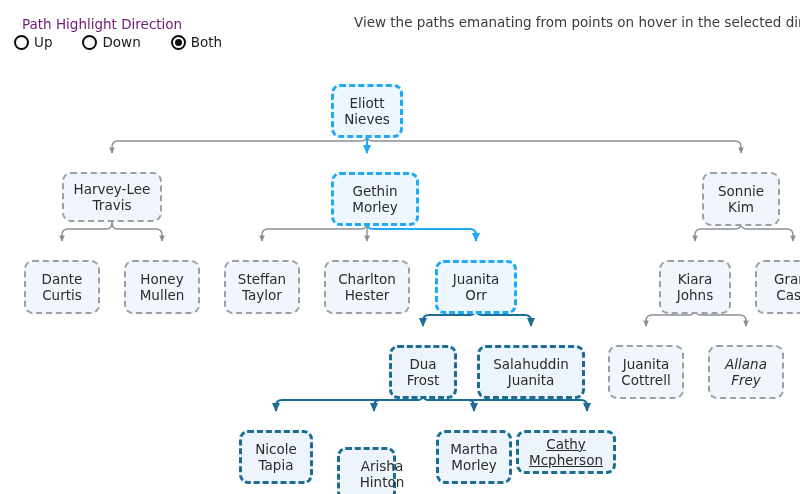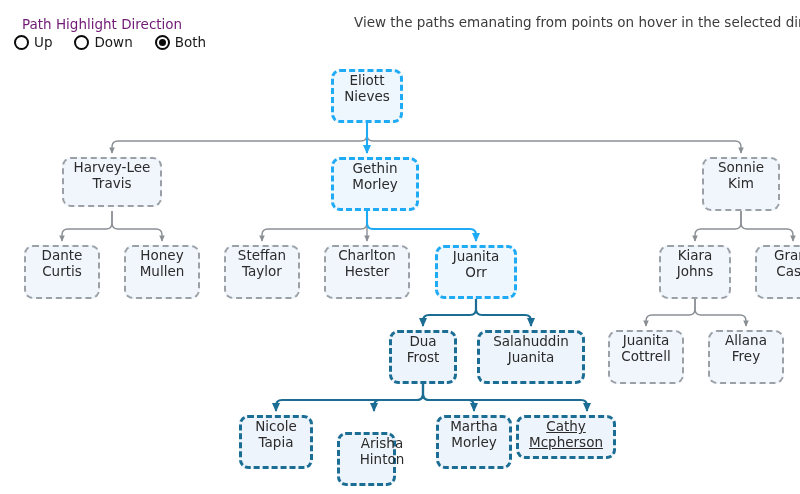--- a/index.html
+++ b/index.html
@@ -28,21 +28,21 @@
     left: 22px; top: 16px;
     font-size: 13.5px;
     color: #701a75;
     white-space: nowrap;
   }
   #radio-row {
     position: absolute;
     left: 14px; top: 34px;
     display: flex;
     align-items: center;
-    gap: 4px;
+    gap: 12px;
   }
   .radio-option {
     display: flex;
     align-items: center;
     gap: 5px;
     margin-right: 18px;
     cursor: pointer;
   }
   .radio-mark {
     width: 15px; height: 15px;
@@ -92,28 +92,30 @@
   }
 
   
   .node {
     position: absolute;
     box-sizing: border-box;
     border-radius: 9px;
     background: #f1f5fc;
     border: 2px dashed #9aa0a6;
     display: flex;
+    align-items: center;
     justify-content: center;
     text-align: center;
     line-height: 1.22;
     font-size: 13.5px;
     color: #2b2b2b;
     padding: 0 4px;
     cursor: pointer;
     z-index: 2;
+    margin-top: 15px;
   }
   .node.hl-primary {
     border-color: #1eaaf4;
     border-width: 3px;
     background: #eef6fe;
   }
   .node.hl-deep {
     border-color: #1b6d93;
     border-width: 3px;
     background: #eef4fb;
@@ -254,21 +256,21 @@
           <div class="node-label">Salahuddin</div>
           <div class="node-label">Juanita</div>
         </div>
       </div>
       <div class="node" style="left: 608px; top: 330px; width: 76px; height: 54px;">
         <div>
           <div class="node-label">Juanita</div>
           <div class="node-label">Cottrell</div>
         </div>
       </div>
-      <div class="node" style="left: 708px; top: 330px; width: 76px; height: 54px;">
+      <div class="node" style="left: 708px; top: 330px; width: 76px; height: 54px; font-style: italic;">
         <div>
           <div class="node-label">Allana</div>
           <div class="node-label">Frey</div>
         </div>
       </div>
       <div class="node hl-deep" style="left: 239px; top: 415px; width: 74px; height: 54px;">
         <div>
           <div class="node-label">Nicole</div>
           <div class="node-label">Tapia</div>
         </div>

